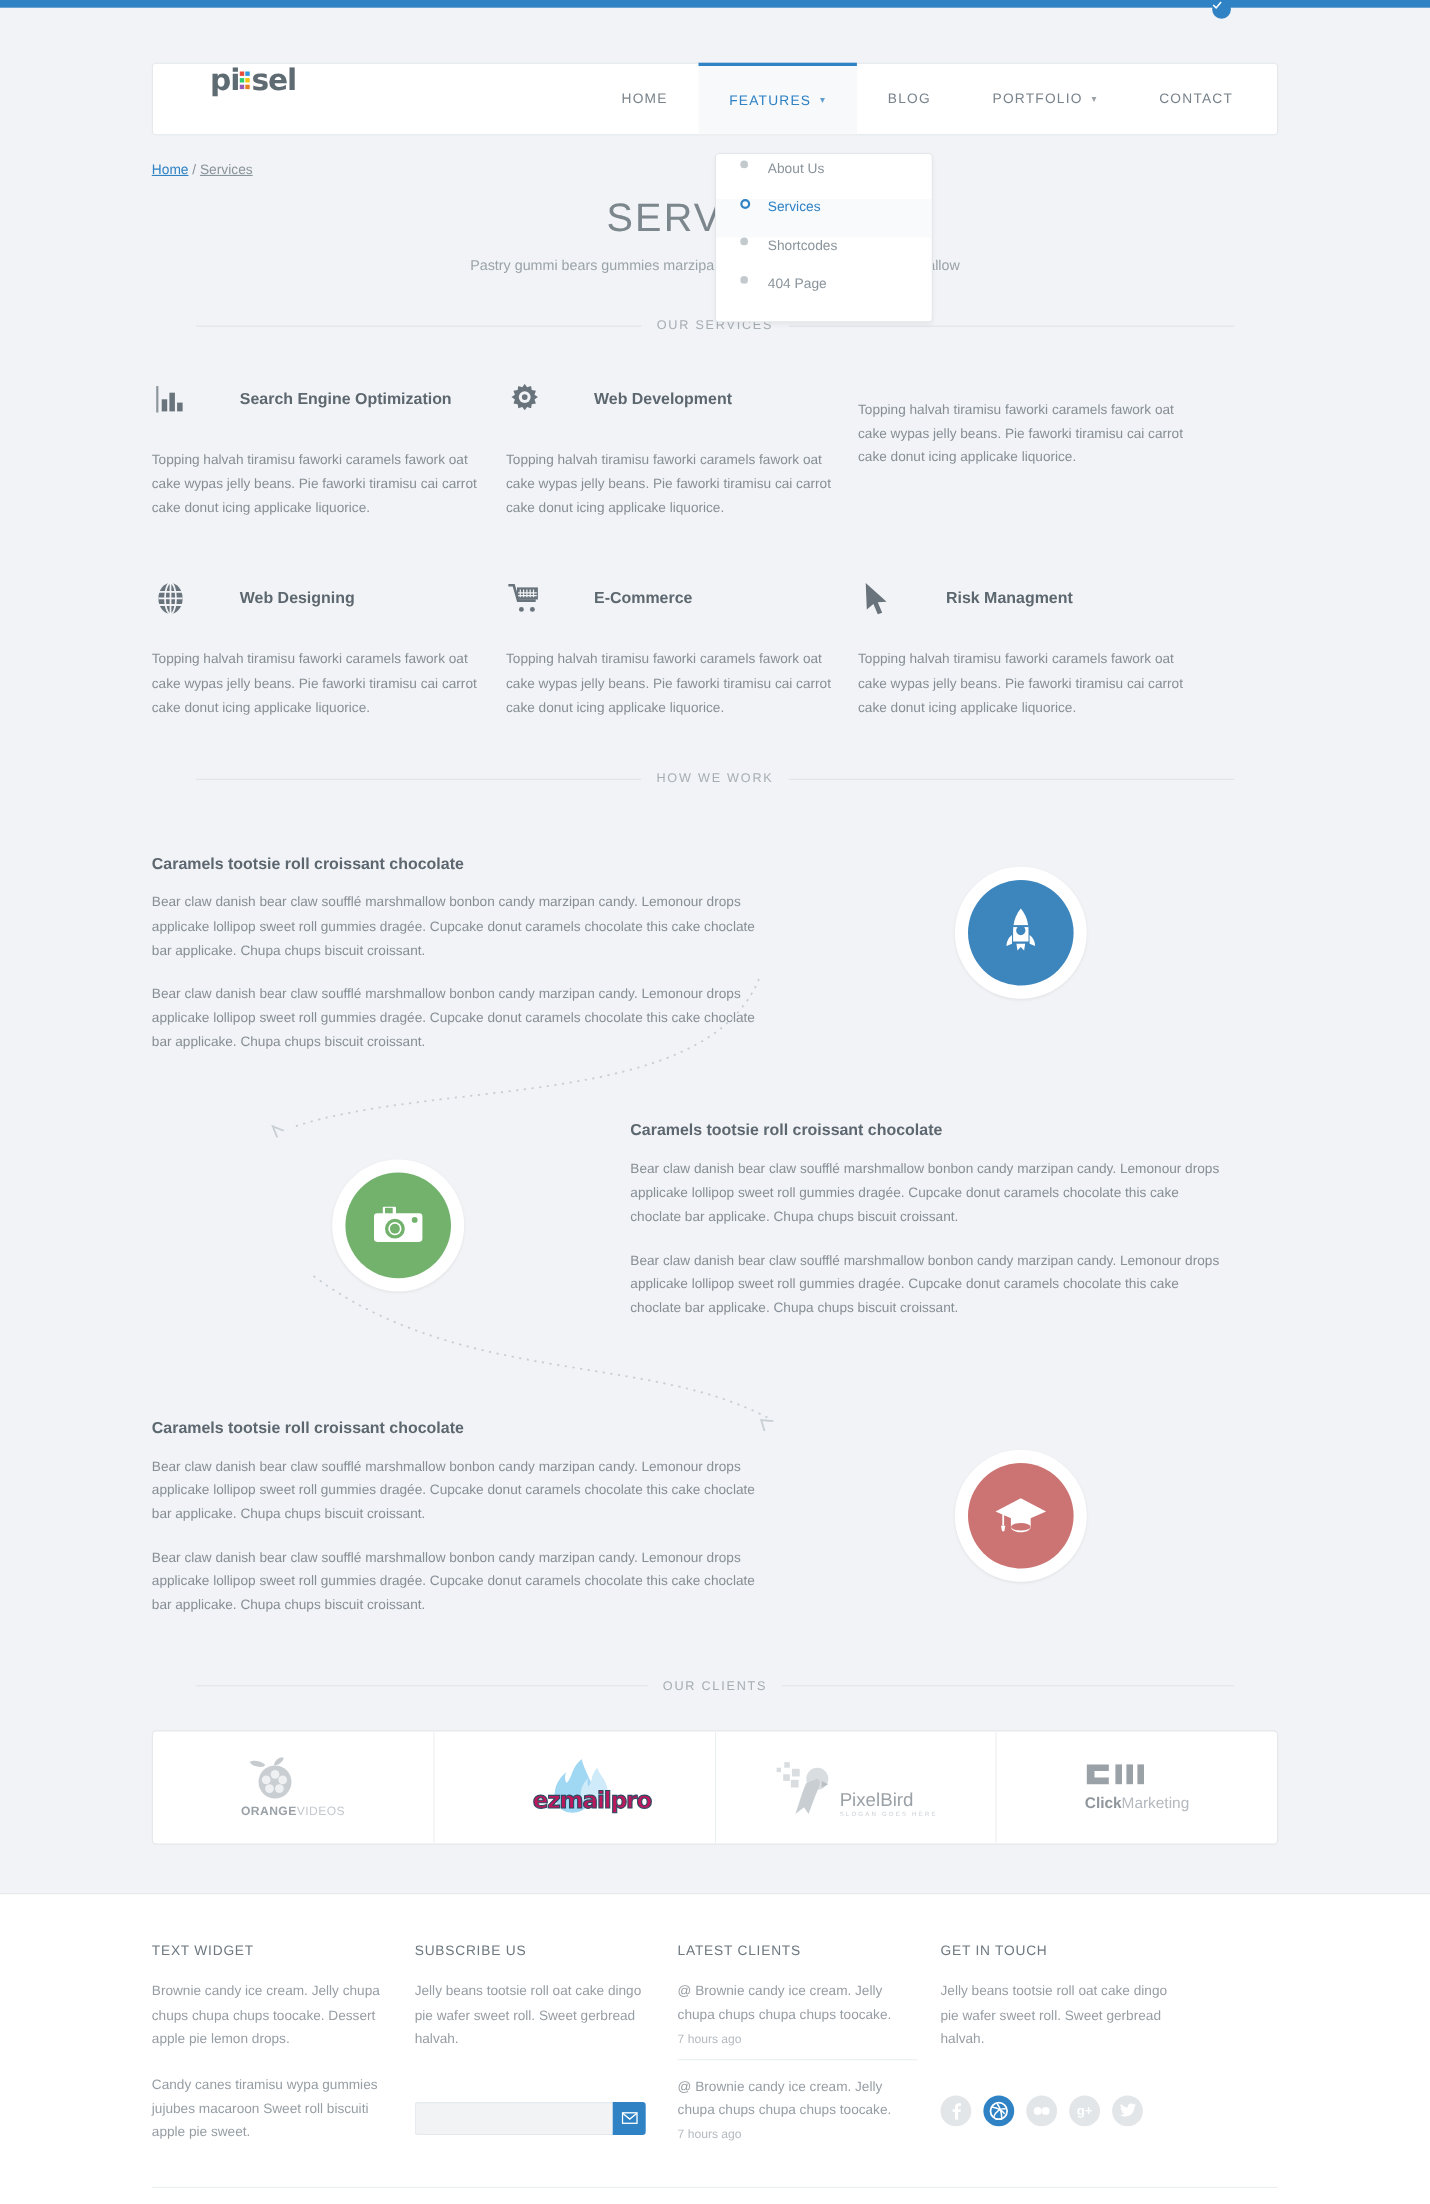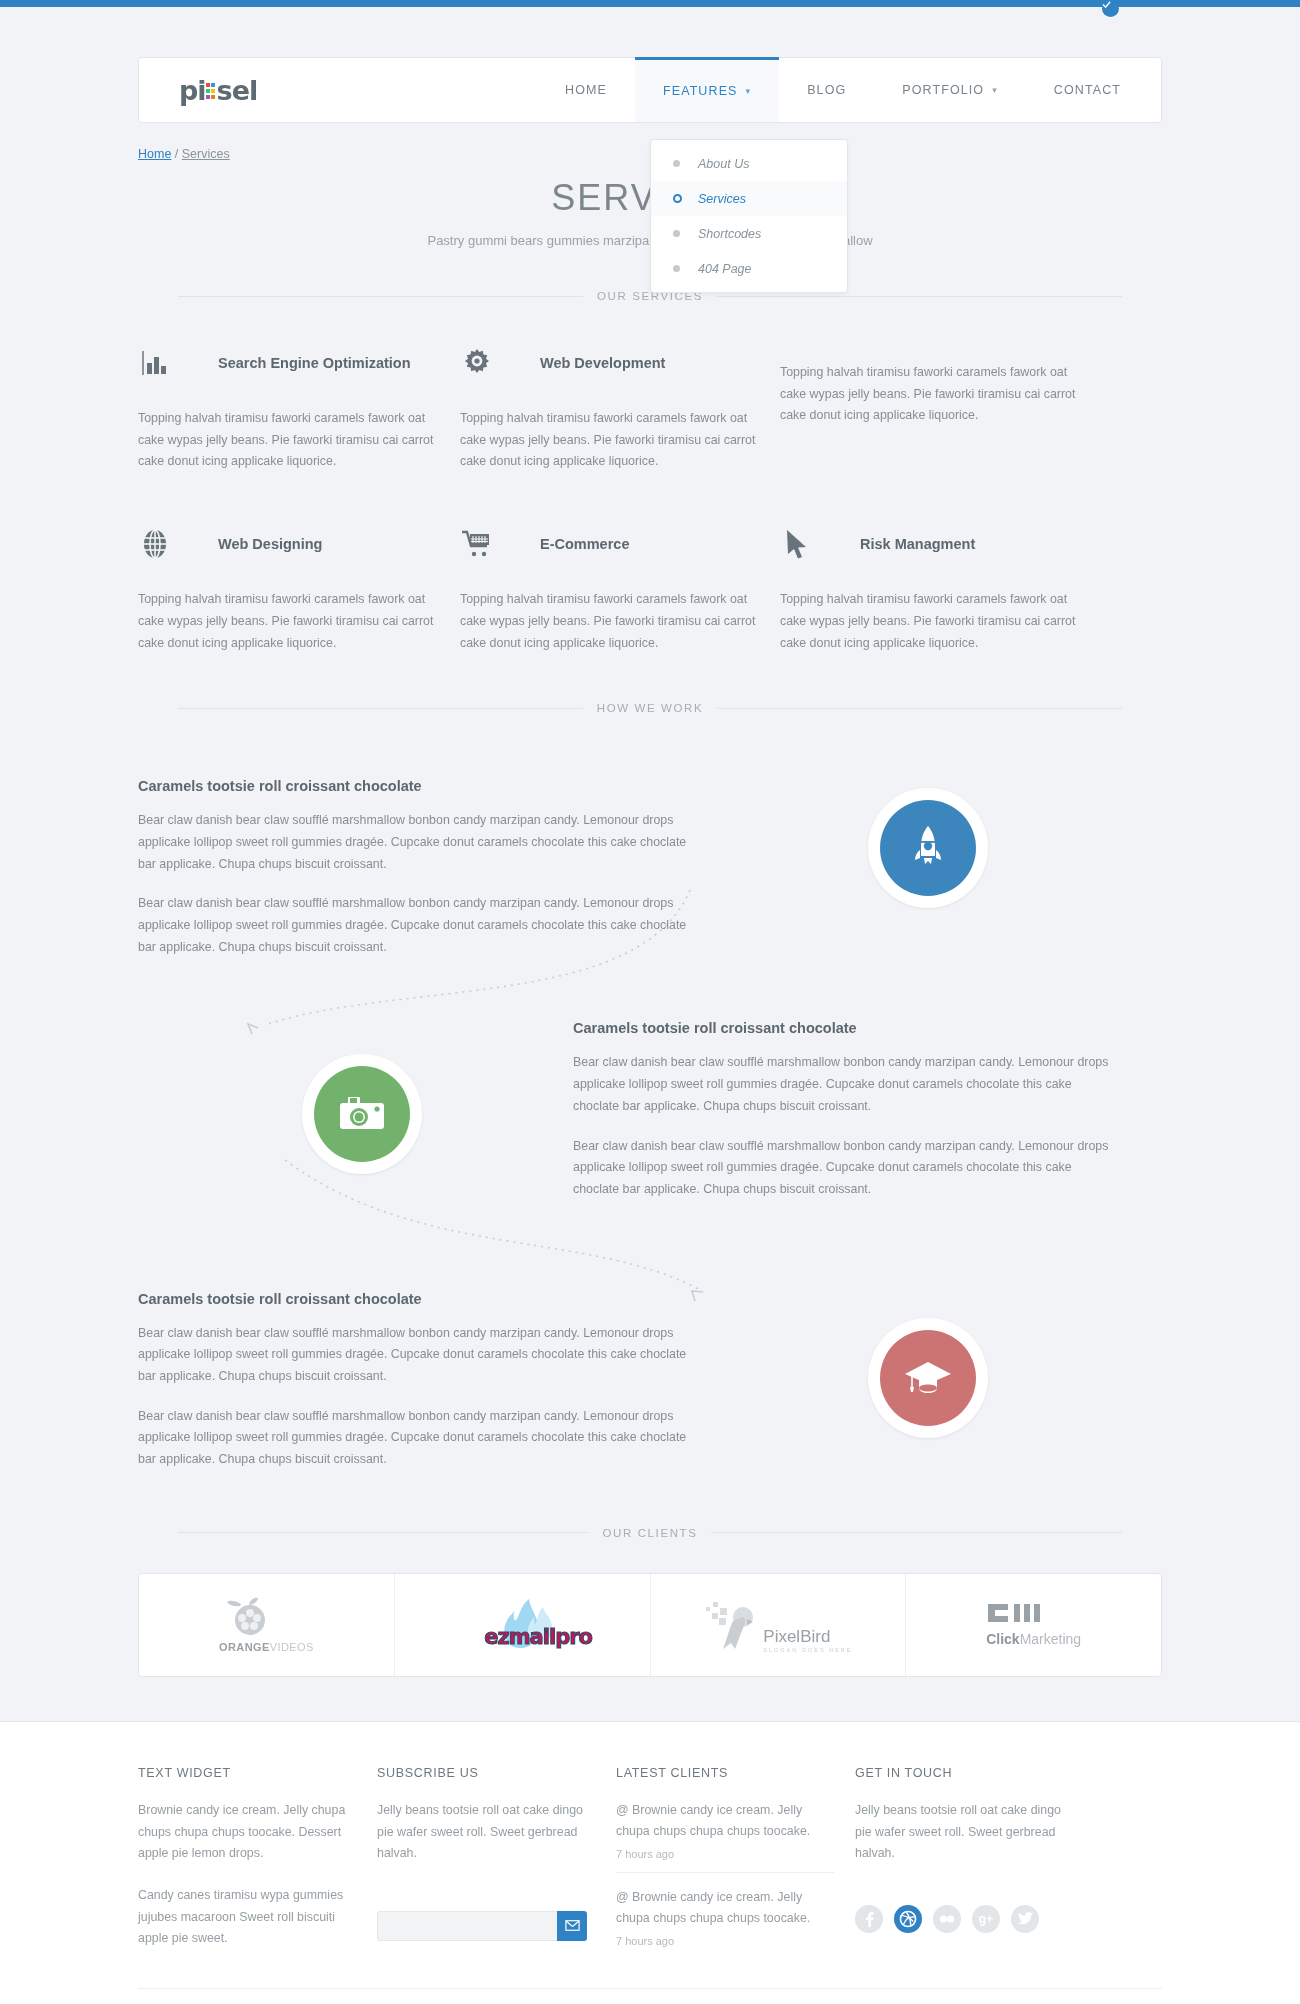--- a/index.html
+++ b/index.html
@@ -21,21 +21,21 @@
   }
 
   
   .header-wrap { width: 1300px; padding: 0 138px; margin-top: 50px; }
   .header {
     height: 66px; background: #fff;
     border: 1px solid #e3e7ea; border-radius: 4px;
     display: flex; align-items: stretch;
     position: relative; z-index: 30;
   }
-  .logo { display: flex; align-items: center; padding-left: 40px; }
+  .logo { display: flex; padding-left: 52px; }
   .logo-text {
     font-size: 27px; font-weight: bold; letter-spacing: -1px;
     color: #5f6b73; font-family: "DejaVu Sans", sans-serif;
     position: relative;
   }
   .logo-dots { display: inline-block; position: relative; width: 11px; height: 24px; vertical-align: -4px; }
   .logo-dots i { position: absolute; width: 4px; height: 4px; display: block; }
   .nav { margin-left: auto; display: flex; align-items: stretch; }
   .nav-item {
     display: flex; align-items: center; padding: 0 28px;
@@ -54,23 +54,23 @@
 
   
   .dropdown {
     position: absolute; left: 650px; top: 139px;
     width: 198px; background: #fff;
     border: 1px solid #e3e7ea; border-radius: 4px;
     box-shadow: 0 2px 5px rgba(0,0,0,.05);
     z-index: 40; padding: 6px 0;
   }
   .dd-item {
-    display: flex; align-items: center; height: 35px;
+    display: flex; align-items: flex-start; height: 35px;
     padding: 0 0 0 22px; font-size: 12.5px; color: #8a949b;
-    cursor: pointer; text-decoration: none; font-style: italic;
+    cursor: pointer; text-decoration: none;
   }
   .dd-item .bullet {
     width: 7px; height: 7px; border-radius: 50%;
     background: #c3cace; margin-right: 18px; flex: 0 0 auto;
   }
   .dd-item.active { color: #2f82c4; background: #f8fafb; }
   .dd-item.active .bullet {
     background: transparent; border: 2px solid #2f82c4;
     width: 9px; height: 9px; margin-right: 16px;
   }

